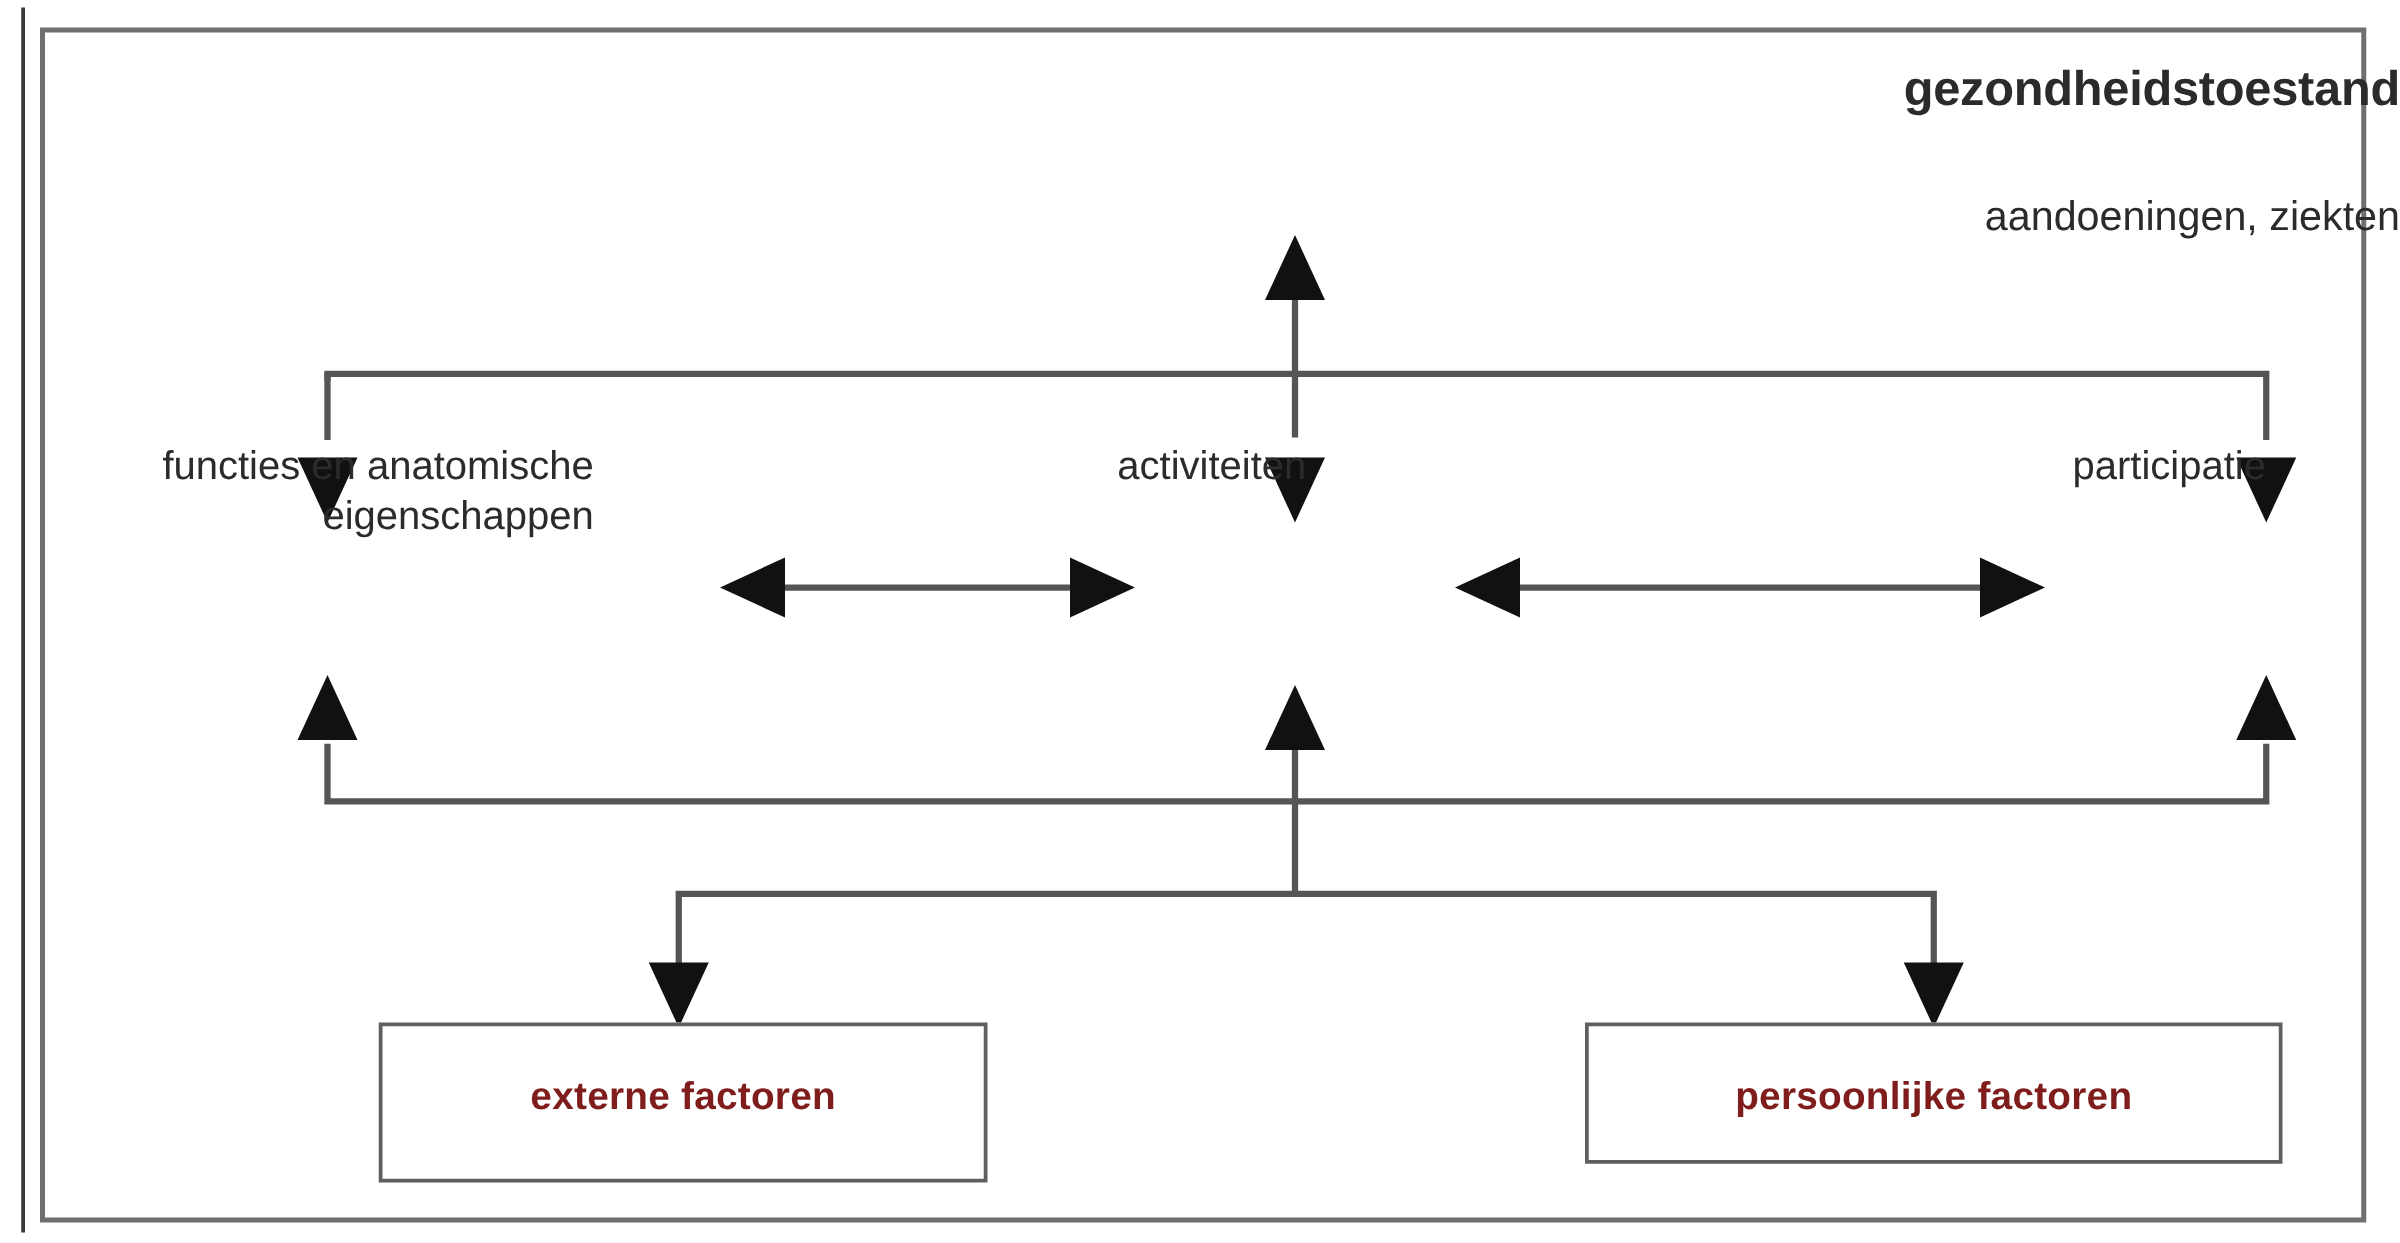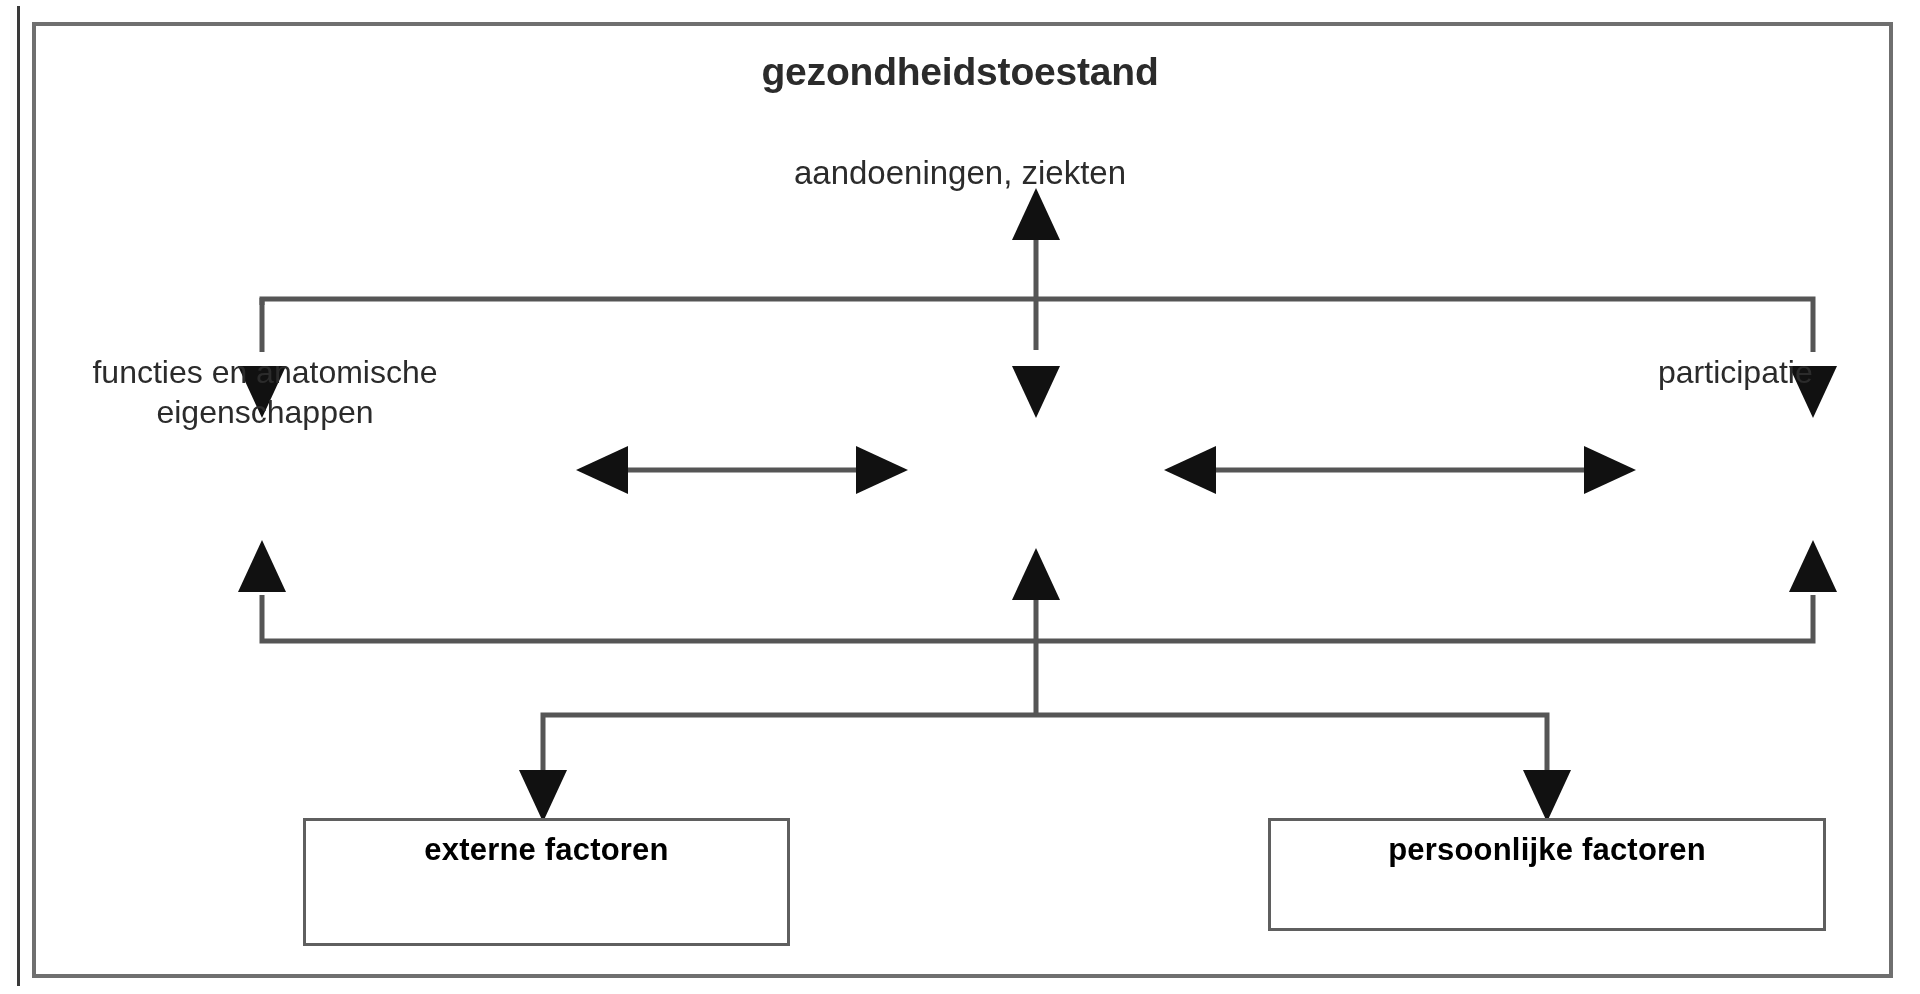--- a/index.html
+++ b/index.html
@@ -43,21 +43,21 @@
     height: 956px;
     border: 4px solid #6f6f6f;
     box-sizing: border-box;
     background: #ffffff;
   }
 
   
   .label {
     position: absolute;
     color: #2b2b2b;
-    text-align: center;
+    text-align: right;
     line-height: 1.25;
     white-space: pre-line;
   }
 
   #title {
     left: 0;
     right: 0;
     top: 48px;
     font-size: 39px;
     font-weight: bold;
@@ -102,22 +102,22 @@
     box-sizing: border-box;
     background: #ffffff;
     display: flex;
     align-items: flex-start;
     justify-content: center;
   }
   .node-box > span {
     display: block;
     font-size: 31px;
     font-weight: bold;
-    color: #000000;
-    padding-top: 11px;
+    color: #7f1d1d;
+    padding-top: 38px;
     letter-spacing: 0.2px;
   }
 
   #box-external {
     left: 303px;
     top: 818px;
     width: 487px;
     height: 128px;
   }
 
@@ -199,20 +199,21 @@
     </g>
   </svg>
 
   <div class="label" id="title">gezondheidstoestand</div>
 
   <div class="label" id="subtitle">aandoeningen, ziekten</div>
 
   <div class="label" id="node-functions">functies en anatomische
 eigenschappen</div>
 
+  <div class="label" id="node-activities">activiteiten</div>
 
   <div class="label" id="node-participation">participatie</div>
 
   <div class="node-box" id="box-external">
     <span>externe factoren</span>
   </div>
 
   <div class="node-box" id="box-personal">
     <span>persoonlijke factoren</span>
   </div>

